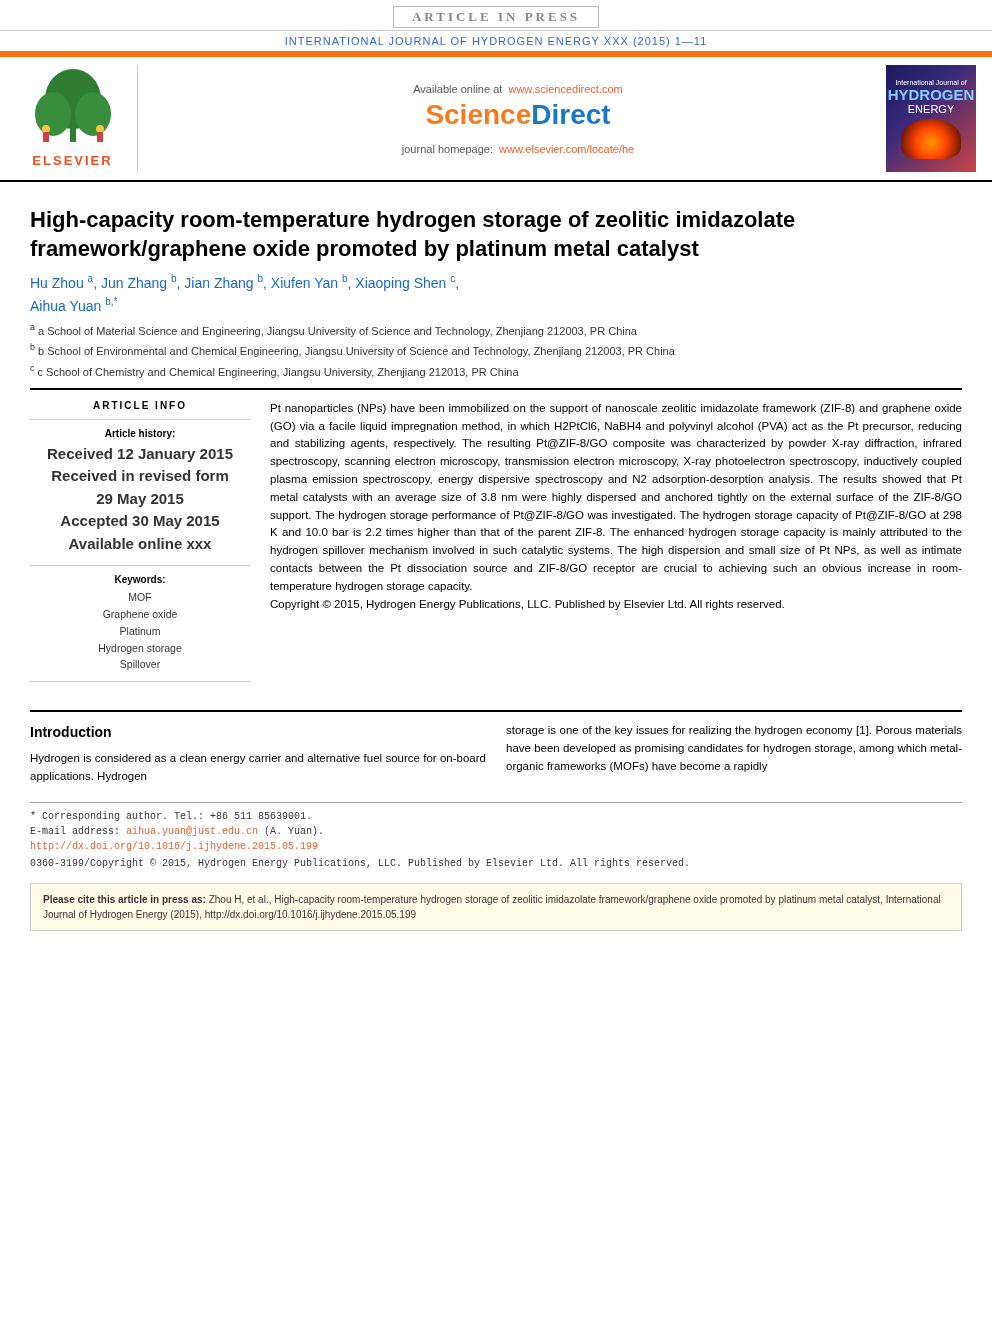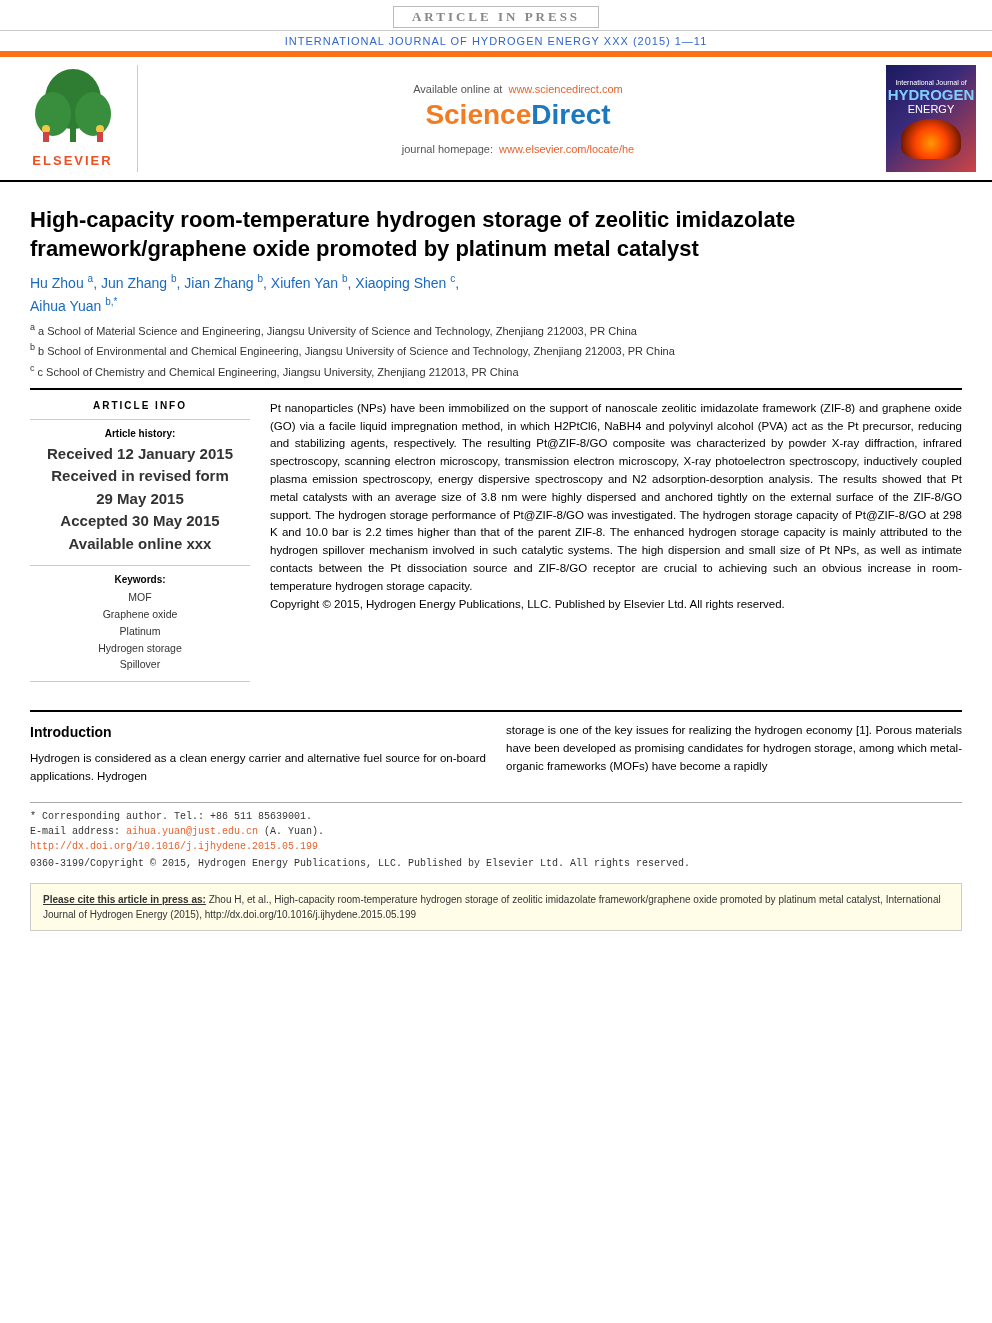--- a/index.html
+++ b/index.html
@@ -325,21 +325,20 @@
       border: 1px solid #ccc;
       background: #fffde7;
       padding: 8px 12px;
       font-size: 10px;
       font-family: Arial, sans-serif;
       color: #333;
       line-height: 1.5;
     }
     .citation-box .cite-label {
       font-weight: bold;
-      text-decoration: underline;
     }
   </style>
 </head>
 <body>
 
 <div class="article-in-press-banner">
   <span class="aip-text">ARTICLE IN PRESS</span>
 </div>
 
 <div class="journal-bar">

